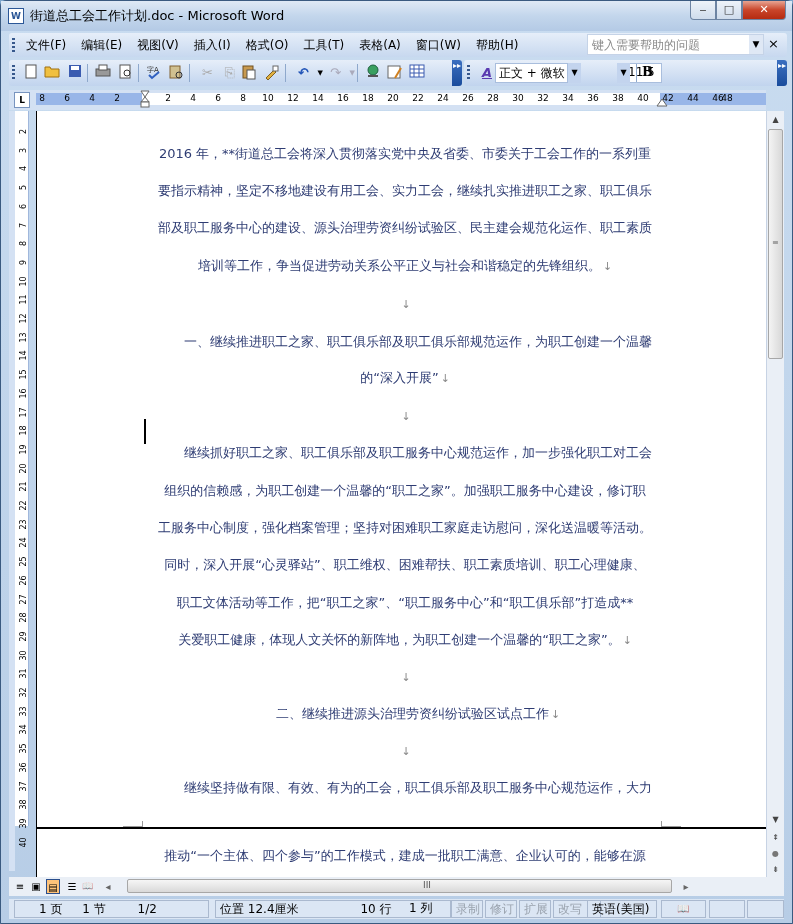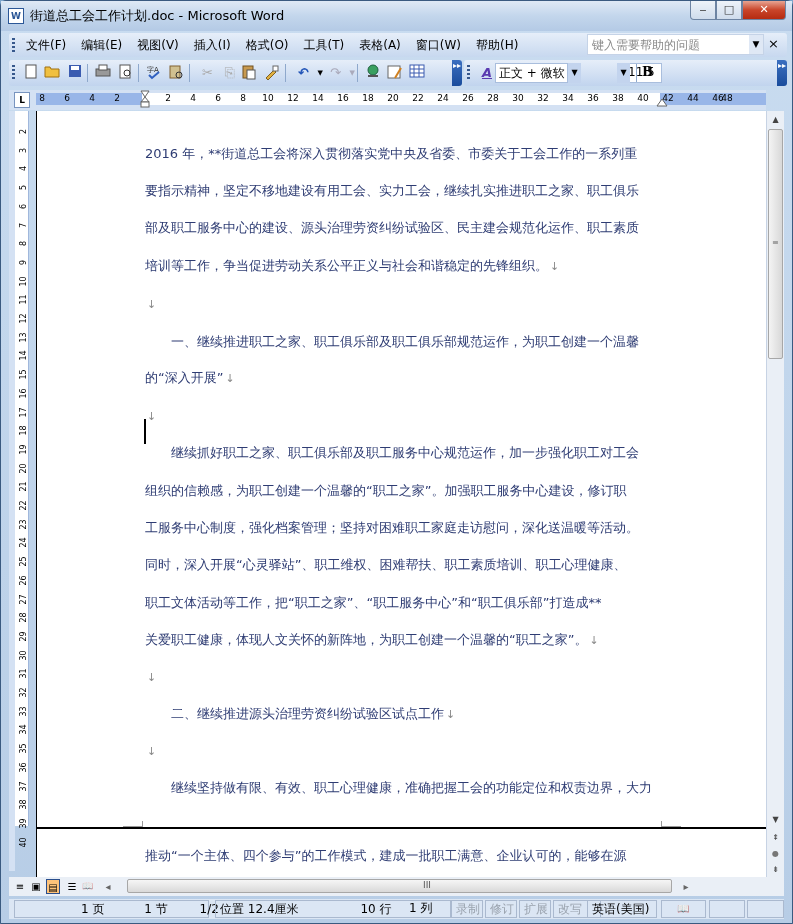--- a/index.html
+++ b/index.html
@@ -41,21 +41,21 @@
   .tick { position: absolute; top: 0; font-size: 9px; color: #000; transform: translateX(-50%); font-family: "DejaVu Sans", sans-serif; }
   .indent-marker { position: absolute; left: 139px; top: 89px; width: 10px; height: 18px; }
 
   .vruler { position: absolute; left: 14px; top: 110px; width: 14px; height: 715px; background: #fff; border-right: 1px solid #a0b7dc; }
   .vtick { position: absolute; left: 2px; font-size: 8px; transform: rotate(-90deg); transform-origin: center; width: 12px; text-align: center; }
   .vruler-left { position: absolute; left: 8px; top: 110px; width: 6px; height: 760px; background: #d4e1f3; }
 
   .doc { position: absolute; left: 35px; top: 110px; width: 730px; height: 766px; background: #fff; overflow: hidden; border-left: 1px solid #000; }
   .page-break { position: absolute; left: 0; top: 716px; width: 730px; height: 2px; background: #000; }
   .corner { position: absolute; width: 20px; height: 6px; border: 1px solid #999; }
-  .text { position: absolute; left: 108px; width: 520px; color: #2e3c73; font-size: 13px; line-height: 37px; white-space: nowrap; }
+  .text { position: absolute; left: 108px; width: 520px; color: #2e3c73; font-size: 13px; line-height: 37px; white-space: nowrap; text-align: center; }
   .title { position: absolute; left: 108px; width: 520px; top: 8px; text-align: center; font-size: 16px; font-weight: bold; color: #2e3c73; }
   .pm { color: #888; font-size: 11px; margin-left: 2px; }
   .cursor { position: absolute; left: 107px; top: 308px; width: 2px; height: 25px; background: #000; }
 
   .vscroll { position: absolute; left: 765px; top: 110px; width: 18px; height: 766px; background: #eaeff6; border-left: 1px solid #c7d3e4; }
   .vs-btn { position: absolute; left: 0; width: 17px; height: 17px; font-size: 8px; text-align: center; line-height: 17px; color: #444; }
   .vs-thumb { position: absolute; left: 1px; top: 18px; width: 15px; height: 230px; background: linear-gradient(90deg, #f4f4f4, #d8d8d8); border: 1px solid #a7a7a7; border-radius: 2px; }
   .vs-grip { position: absolute; left: 3px; top: 108px; font-size: 8px; color: #666; }
 
   .hscroll-area { position: absolute; left: 8px; top: 876px; width: 775px; height: 19px; background: #eaeff6; }
@@ -297,21 +297,21 @@
         <div class="text" style="top: 286px;"><span></span><span class="pm">↓</span></div>
         <div class="text" style="top: 323px;"><span>　　继续抓好职工之家、职工俱乐部及职工服务中心规范运作，加一步强化职工对工会</span></div>
         <div class="text" style="top: 361px;"><span>组织的信赖感，为职工创建一个温馨的“职工之家”。加强职工服务中心建设，修订职</span></div>
         <div class="text" style="top: 398px;"><span>工服务中心制度，强化档案管理；坚持对困难职工家庭走访慰问，深化送温暖等活动。</span></div>
         <div class="text" style="top: 435px;"><span>同时，深入开展“心灵驿站”、职工维权、困难帮扶、职工素质培训、职工心理健康、</span></div>
         <div class="text" style="top: 473px;"><span>职工文体活动等工作，把“职工之家”、“职工服务中心”和“职工俱乐部”打造成**</span></div>
         <div class="text" style="top: 510px;"><span>关爱职工健康，体现人文关怀的新阵地，为职工创建一个温馨的“职工之家”。</span><span class="pm">↓</span></div>
         <div class="text" style="top: 547px;"><span></span><span class="pm">↓</span></div>
         <div class="text" style="top: 584px;"><span>　　二、继续推进源头治理劳资纠纷试验区试点工作</span><span class="pm">↓</span></div>
         <div class="text" style="top: 621px;"><span></span><span class="pm">↓</span></div>
-        <div class="text" style="top: 658px;"><span>　　继续坚持做有限、有效、职工心理健康，准确把握工会的功能定位和权责边界，大力</span></div>
+        <div class="text" style="top: 658px;"><span>　　继续坚持做有限、有效、有为的工会，职工俱乐部及职工服务中心规范运作，大力</span></div>
       </div>
     <div class="cursor"></div>
     <div class="corner" style="left:86px;top:710px;border-top:none;border-left:none"></div>
     <div class="corner" style="left:624px;top:710px;border-top:none;border-right:none"></div>
     <div class="page-break"></div>
     <div class="text" style="top:726px">推动“一个主体、四个参与”的工作模式，建成一批职工满意、企业认可的，能够在源</div>
   </div>
 
   <div class="vscroll">
     <div class="vs-btn" style="top:0">▲</div>
@@ -332,22 +332,22 @@
     <div class="view-btn" style="left:72px;font-size:9px">📖</div>
     <div class="view-btn" style="left:92px;color:#666">◂</div>
     <div class="hs-thumb">
         <span class="hs-grip">III</span>
       </div>
     <div class="view-btn" style="left:670px;color:#666">▸</div>
   </div>
 
   <div class="statusbar">
     <div class="sb-cell" style="left:5px;width:195px">
-      <span style="margin-left:62px">1 页</span>
-      <span style="margin-left:36px">1 节</span>
+      <span style="margin-left:20px">1 页</span>
+      <span style="margin-left:16px">1 节</span>
       <span style="margin-left:28px">1/2</span>
     </div>
     <div class="sb-cell" style="left:206px;width:236px">
       <span>位置 12.4厘米</span>
       <span style="margin-left:58px">10 行</span>
     </div>
     <div class="sb-cell" style="left:396px;width:42px;border:none;background:transparent">1 列</div>
     <div class="sb-cell sb-dim" style="left:442px;width:32px">录制</div>
     <div class="sb-cell sb-dim" style="left:476px;width:32px">修订</div>
     <div class="sb-cell sb-dim" style="left:510px;width:32px">扩展</div>

